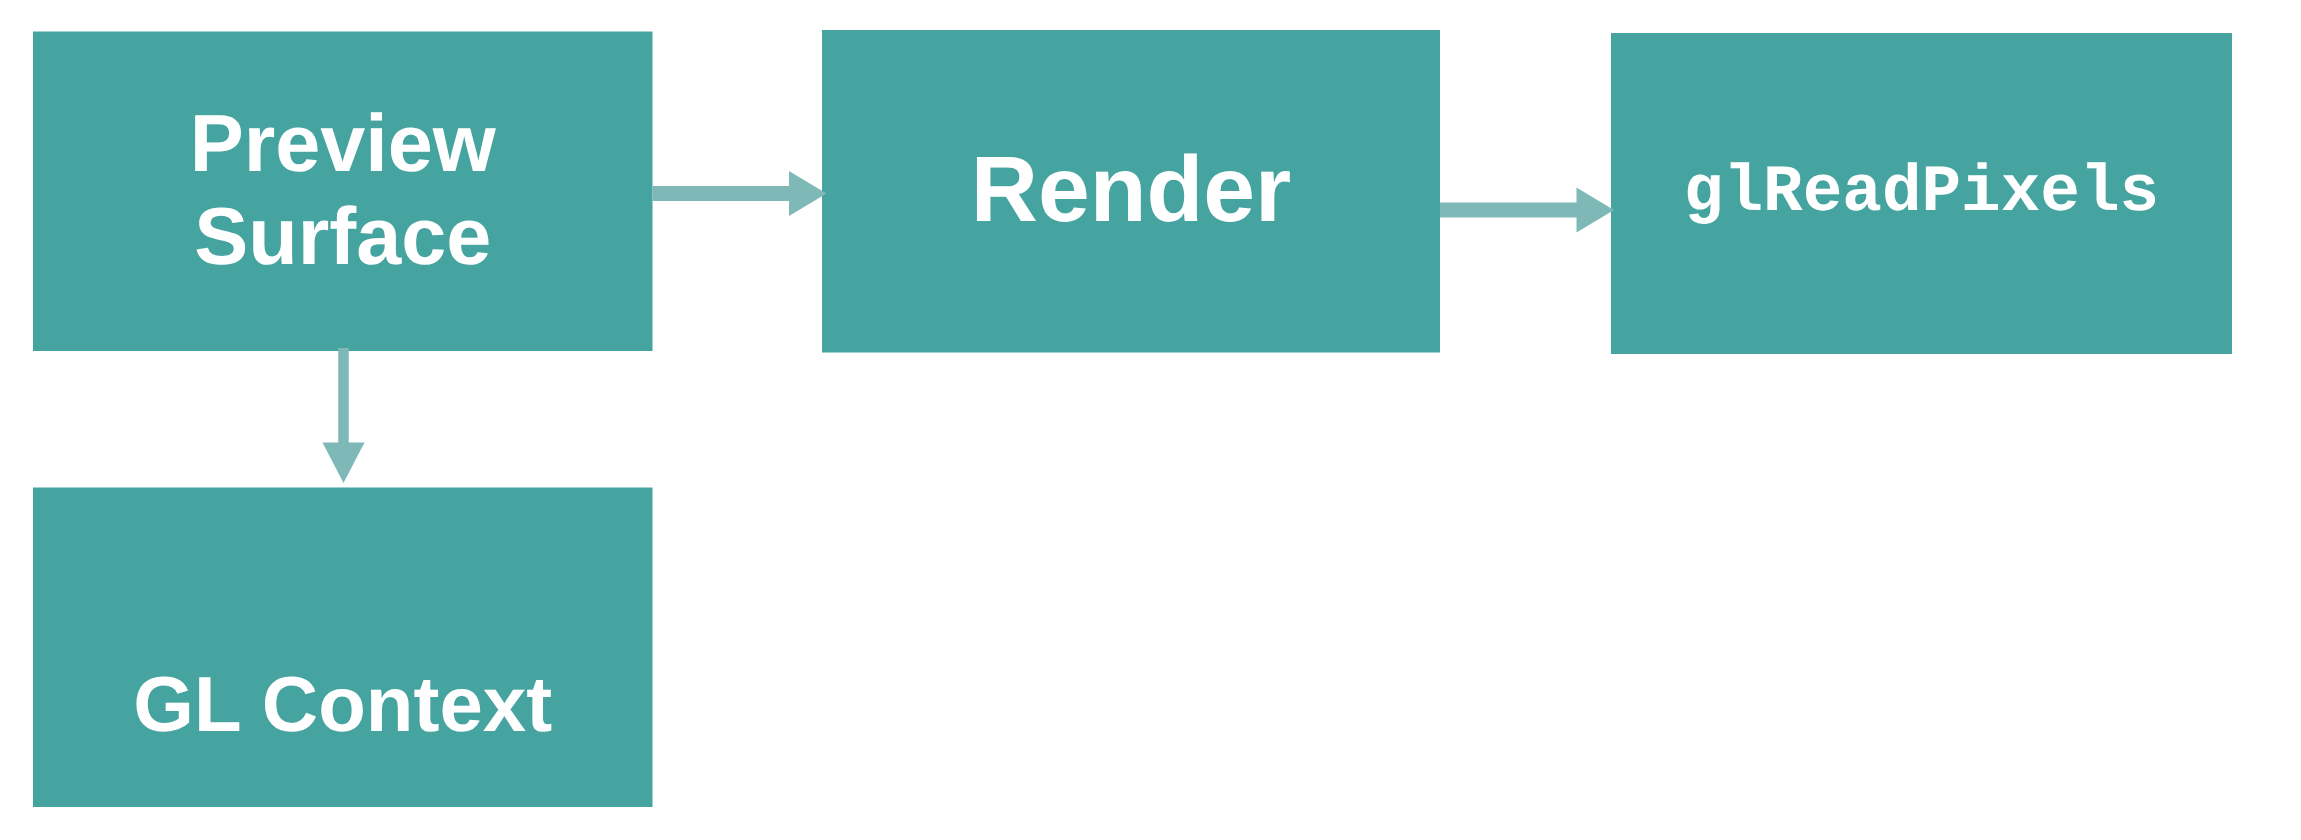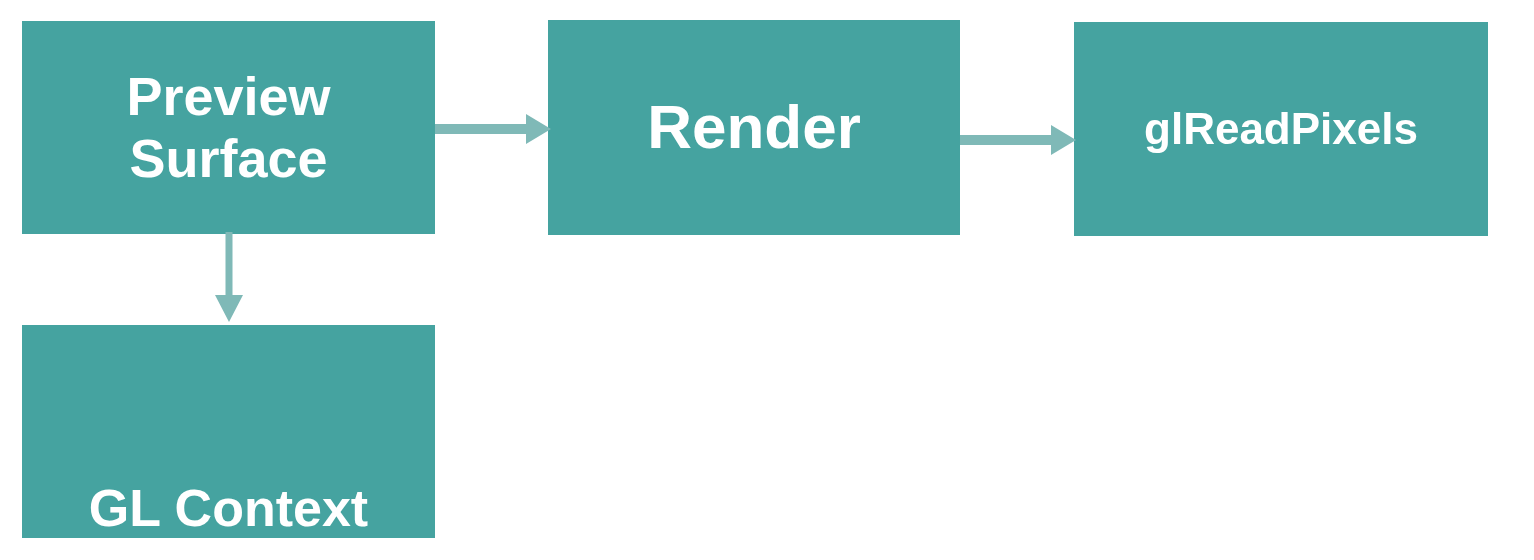--- a/index.html
+++ b/index.html
@@ -47,25 +47,25 @@
   #node-preview-surface .node-label { font-size: 54px; }
 
   #node-render {
     left: 548px; top: 20px;  width: 412px; height: 215px;
   }
   #node-render .node-label { font-size: 62px; }
 
   #node-glreadpixels {
     left: 1074px; top: 22px; width: 414px; height: 214px;
   }
-  #node-glreadpixels .node-label { font-size: 44px; }
+  #node-glreadpixels .node-label { font-size: 44px; font-family: Liberation Mono, monospace; }
 
   #node-gl-context {
     left: 22px;  top: 325px; width: 413px; height: 213px;
-    align-items: flex-end;
+    align-items: center;
   }
   #node-gl-context .node-label { font-size: 52px; margin-top: 78px; }
 
   
   .connector {
     position: absolute;
     overflow: visible;
   }
   #edge-preview-to-render   { left: 430px;  top: 108px; width: 126px; height: 44px; }
   #edge-render-to-glread    { left: 955px;  top: 119px; width: 126px; height: 44px; }

